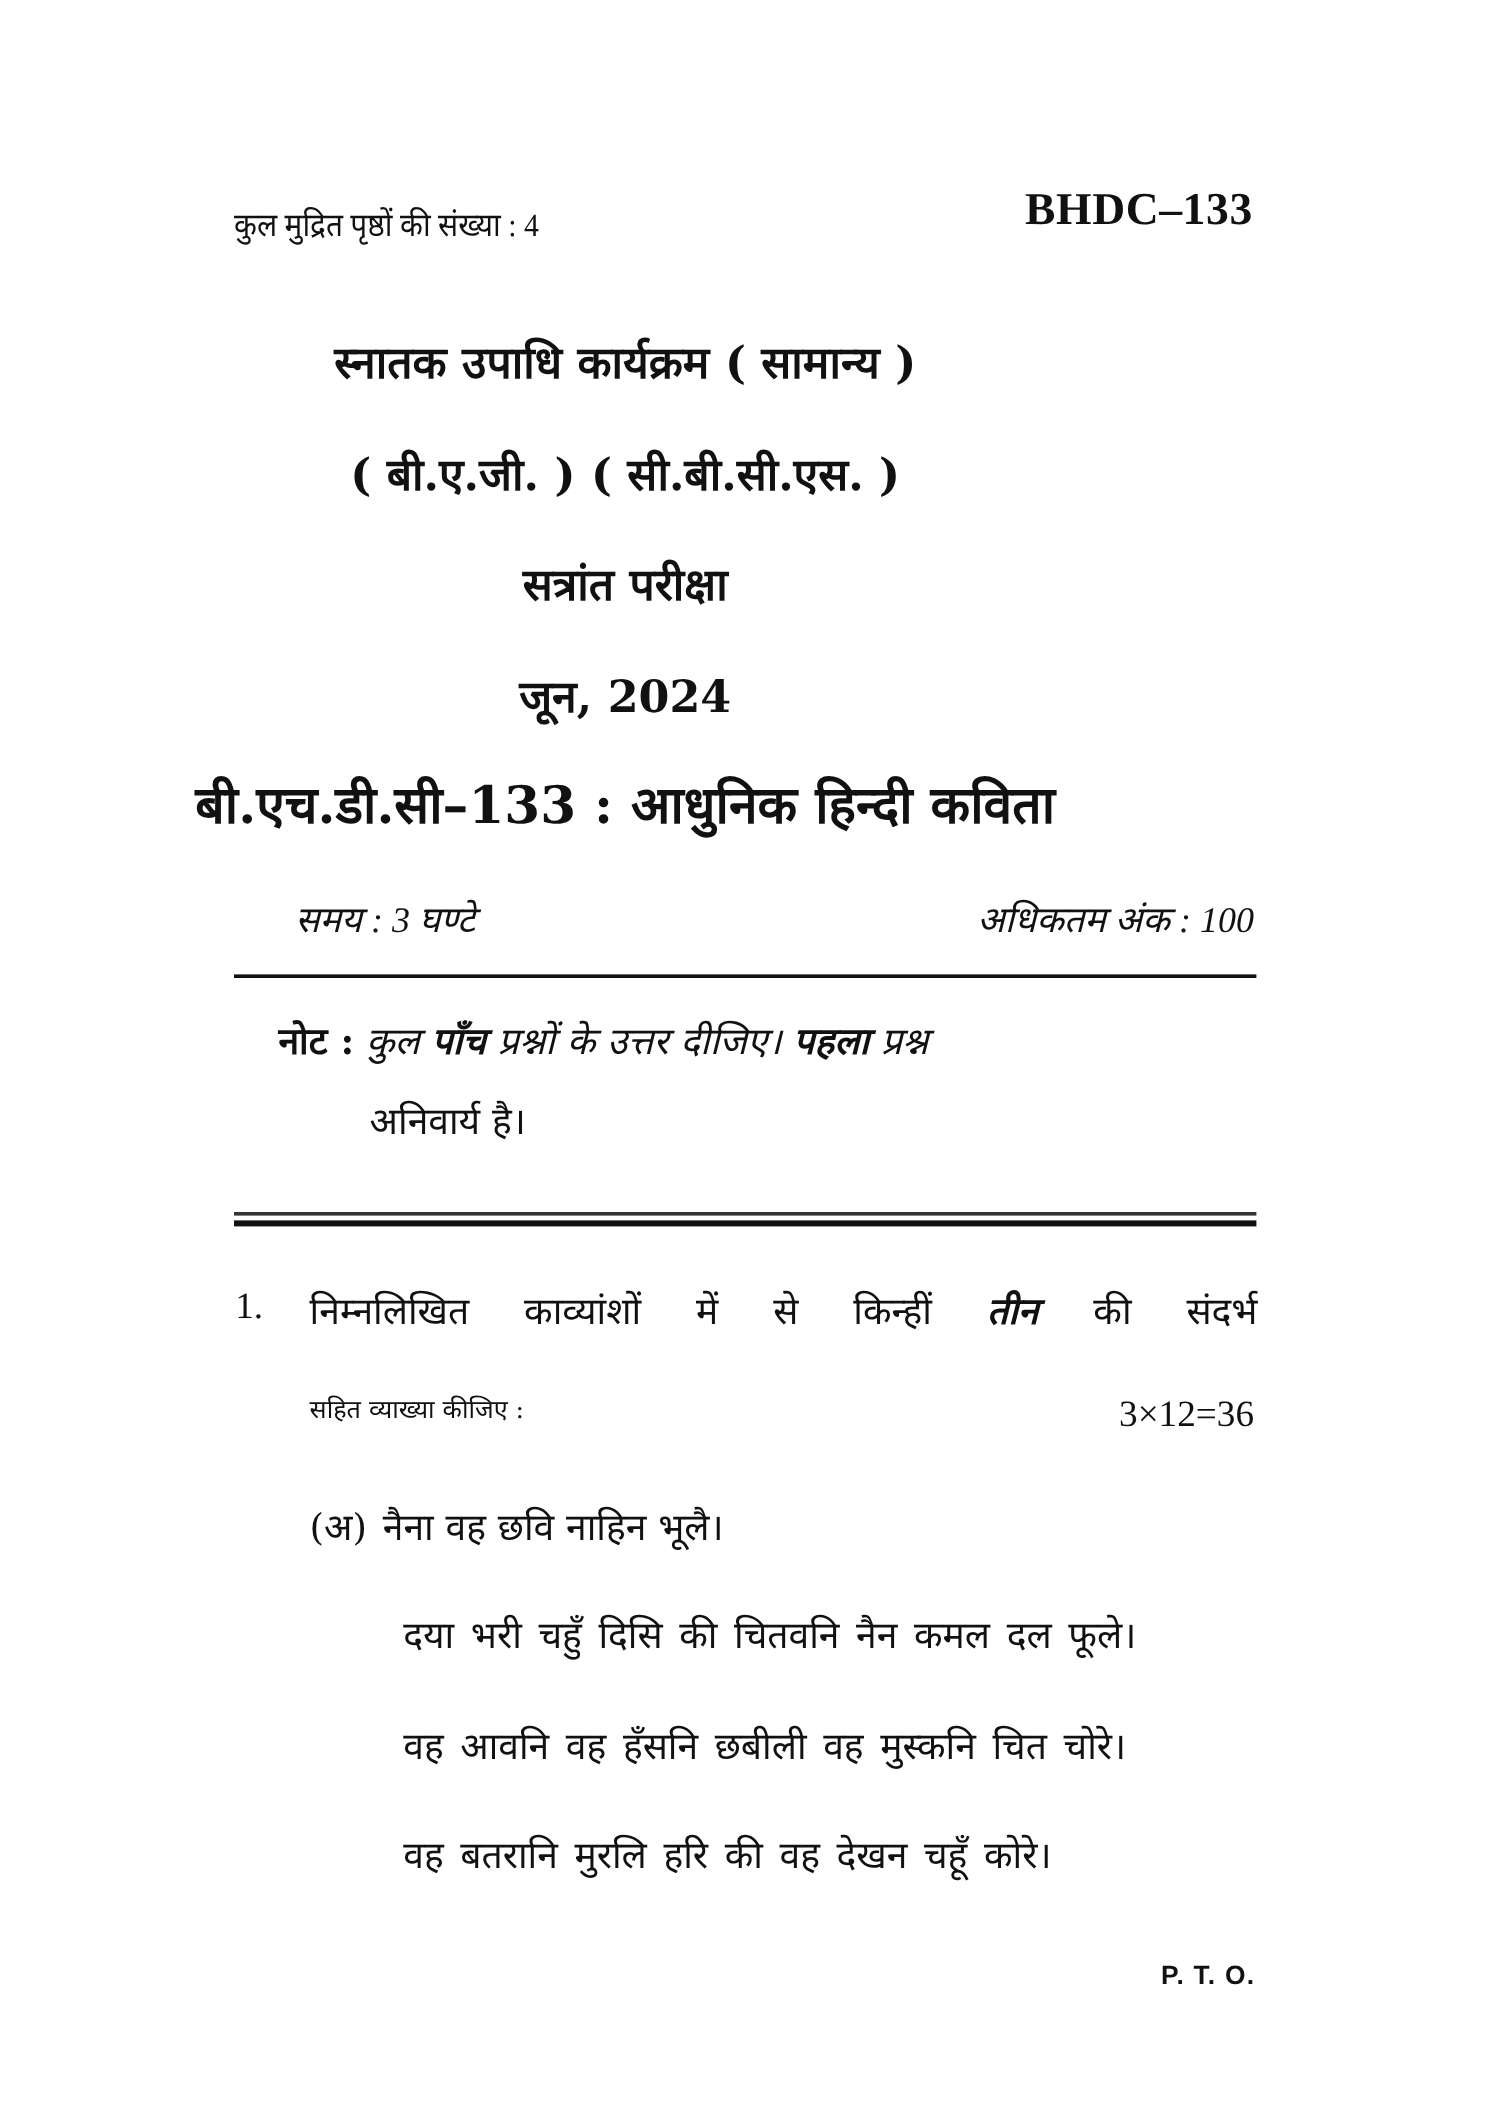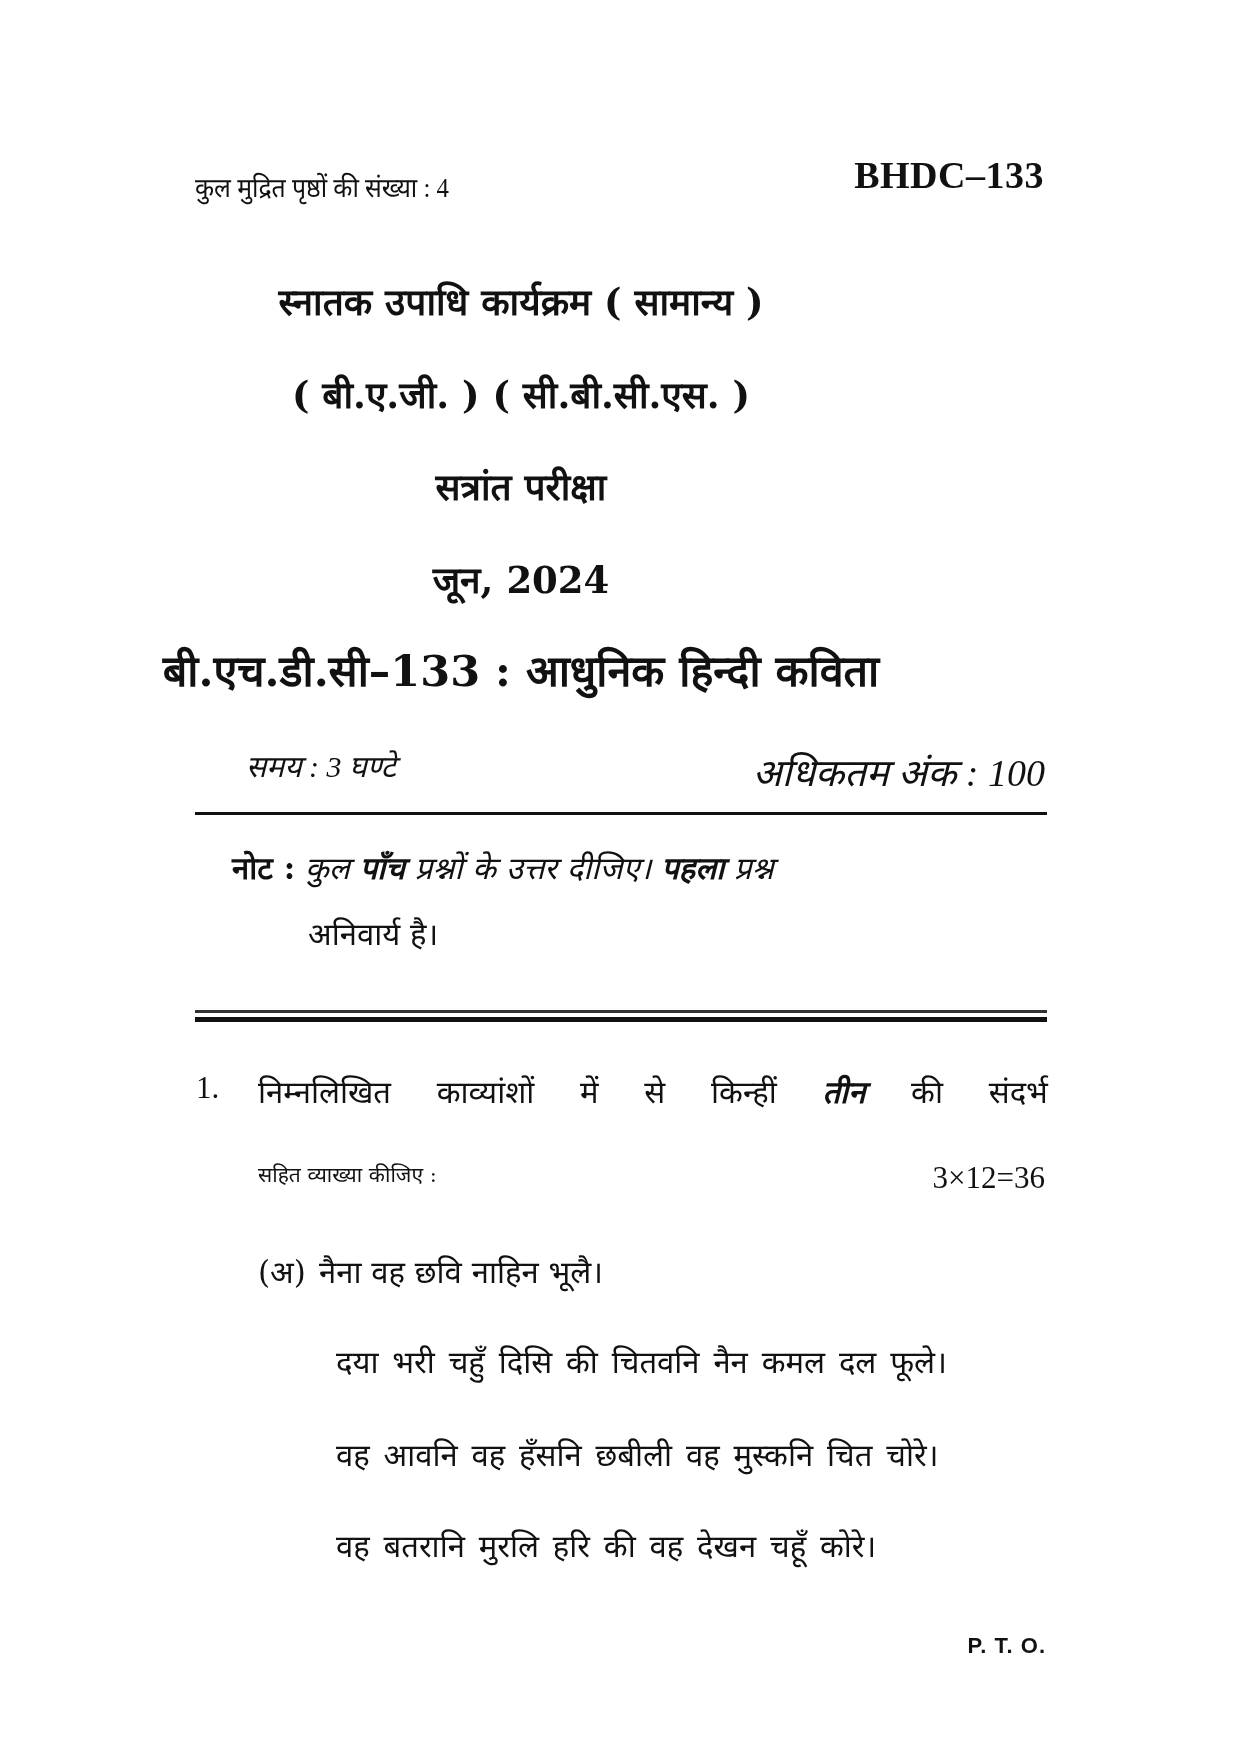--- a/index.html
+++ b/index.html
@@ -17,21 +17,21 @@
   #paper-code { right: 197px; top: 153px; font-size: 38px; font-weight: bold; letter-spacing: 0.5px; }
 
   .heading { font-size: 37px; font-weight: bold; }
   #programme { top: 275px; }
   #degree { top: 368px; }
   #exam-type { top: 460px; }
   #session { top: 553px; }
   #course-title { top: 640px; font-size: 43px; }
 
   #time-label { left: 198px; top: 745px; font-size: 30px; font-style: italic; margin-left: 48px; }
-  #max-marks { right: 196px; top: 745px; font-size: 38px; font-style: italic; }
+  #max-marks { right: 196px; top: 745px; font-size: 30px; font-style: italic; }
 
   .rule { position: absolute; left: 195px; width: 852px; background: #111; }
   #rule-top { top: 812px; height: 3px; }
   #rule-double-a { top: 1010px; height: 3px; background: #333; }
   #rule-double-b { top: 1017px; height: 5px; }
 
   #note { left: 196px; top: 830px; font-size: 31px; font-style: italic; width: 852px; line-height: 76px; white-space: normal; }
   #note .note-label { font-weight: bold; font-style: normal; margin-left: 36px; }
   #note .b { font-weight: bold; font-style: italic; }
   #note-line2 { left: 308px; top: 912px; font-size: 31px; }

